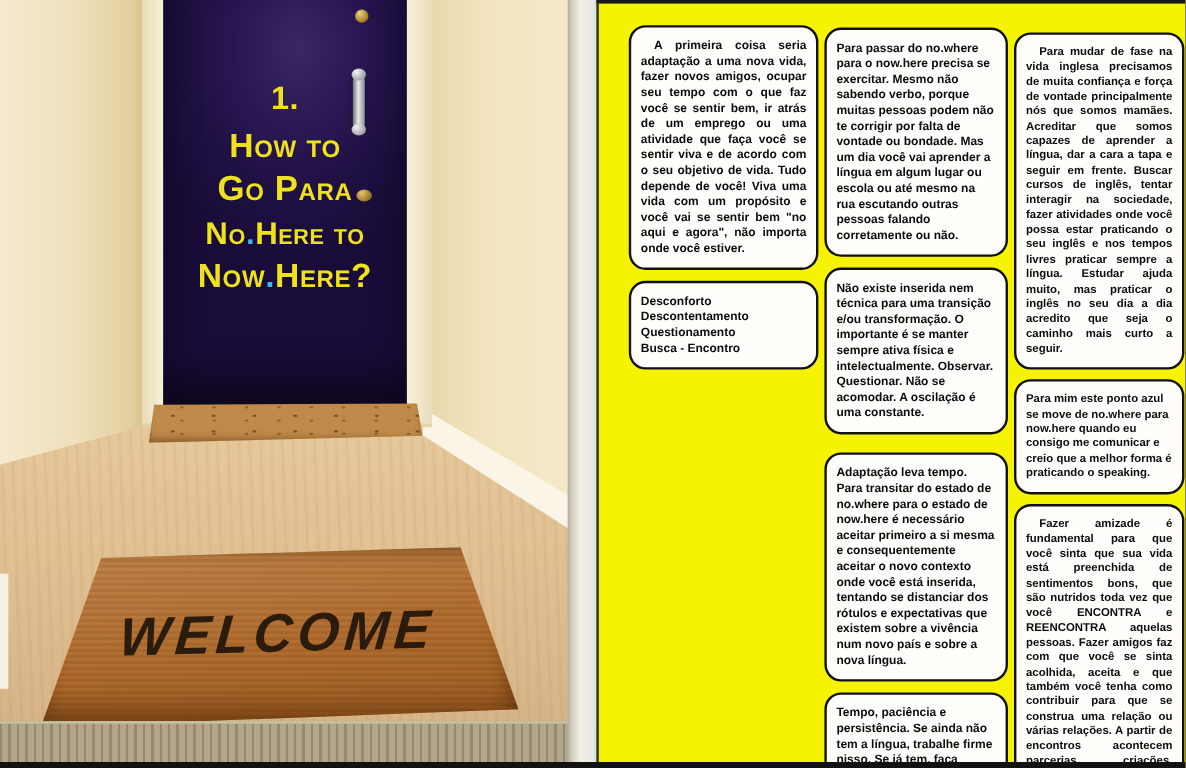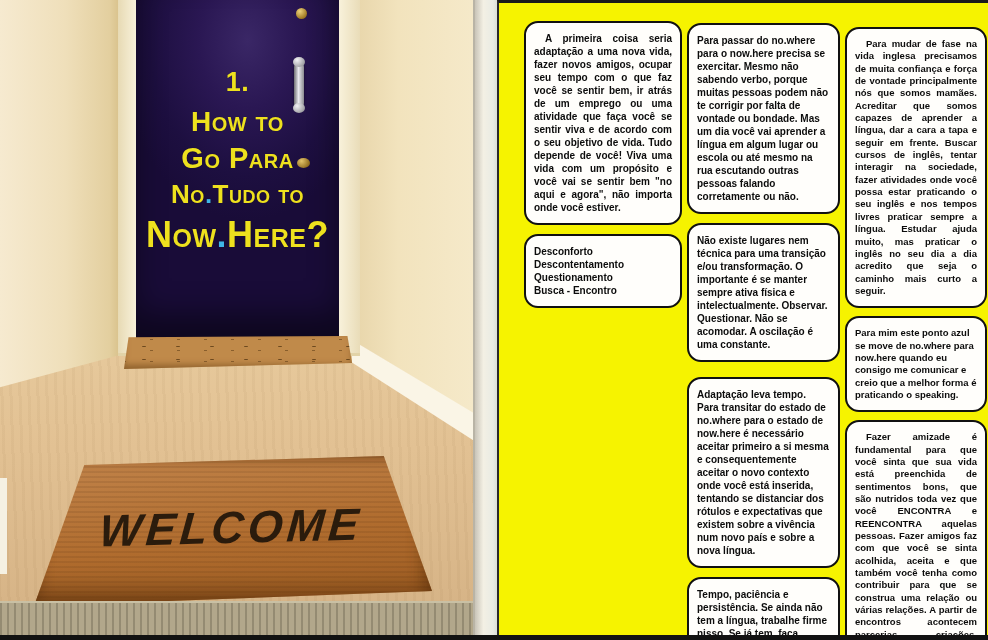--- a/index.html
+++ b/index.html
@@ -36,21 +36,21 @@
               background:radial-gradient(circle at 35% 30%,#e3c46a,#8f6b1c 75%);}
 
   .door-title{position:absolute;left:136px;top:68px;width:203px;text-align:center;
               color:var(--title-yellow,#eee11e);font-weight:700;font-variant:small-caps;
               letter-spacing:.5px;text-shadow:0 0 1px rgba(0,0,0,.35);}
   .t-number{font-size:27px;line-height:1.1;margin-bottom:6px;font-variant:normal;}
   .t-line{line-height:1.3;}
   #title-lines .t-line:nth-child(1){font-size:28px;}
   #title-lines .t-line:nth-child(2){font-size:29px;}
   #title-lines .t-line:nth-child(3){font-size:26px;}
-  #title-lines .t-line:nth-child(4){font-size:36px;text-align:center;}
+  #title-lines .t-line:nth-child(4){font-size:28px;text-align:center;}
   .t-line .dot{color:var(--dot-cyan,#3fb6e6);font-variant:normal;}
 
   .paw-mat{position:absolute;left:124px;top:336px;width:228px;height:33px;
               background:#c08a4a;clip-path:polygon(2% 4%,98% 0,100% 82%,0 100%);
               background-image:radial-gradient(rgba(90,58,20,.8) 1.3px,transparent 2.2px),
                                radial-gradient(rgba(90,58,20,.55) 1.2px,transparent 2px);
               background-size:34px 13px,27px 11px;background-position:3px 4px,14px 9px;
               box-shadow:inset 0 -4px 6px rgba(110,70,25,.6);}
   .welcome-mat{position:absolute;left:30px;top:456px;width:402px;height:150px;
               clip-path:polygon(13.5% 6%,88% 0%,100% 90%,1% 100%);
@@ -102,21 +102,21 @@
     <div class="door"></div>
     <div class="knob-top"></div>
     <div class="handle"></div>
     <div class="knob-mid"></div>
 
     <div class="door-title">
       <div class="t-number">1.</div>
       <div id="title-lines">
           <div class="t-line"><span class="yel">How to</span></div>
           <div class="t-line"><span class="yel">Go Para</span></div>
-          <div class="t-line"><span class="yel">No</span><span class="dot">.</span><span class="yel">Tudo to</span></div>
+          <div class="t-line"><span class="yel">No</span><span class="dot">.</span><span class="yel">Here to</span></div>
           <div class="t-line"><span class="yel">Now</span><span class="dot">.</span><span class="yel">Here?</span></div>
         </div>
     </div>
 
     <div class="paw-mat"></div>
     <div class="welcome-mat">
       <div class="welcome-text">WELCOME</div>
     </div>
     <div class="threshold"></div>
     <div class="jamb-sliver"></div>
@@ -126,21 +126,21 @@
   <section class="yellow-page">
     <div class="col col1" id="col-0">
         <div class="box justify indent">A primeira coisa seria adaptação a uma nova vida, fazer novos amigos, ocupar seu tempo com o que faz você se sentir bem, ir atrás de um emprego ou uma atividade que faça você se sentir viva e de acordo com o seu objetivo de vida. Tudo depende de você! Viva uma vida com um propósito e você vai se sentir bem "no aqui e agora", não importa onde você estiver.</div>
         <div class="box center">Desconforto
 Descontentamento
 Questionamento
 Busca - Encontro</div>
       </div>
     <div class="col col2" id="col-1">
         <div class="box center">Para passar do no.where para o now.here precisa se exercitar. Mesmo não sabendo verbo, porque muitas pessoas podem não te corrigir por falta de vontade ou bondade. Mas um dia você vai aprender a língua em algum lugar ou escola ou até mesmo na rua escutando outras pessoas falando corretamente ou não.</div>
-        <div class="box center">Não existe lugares nem técnica para uma transição e/ou transformação. O importante é se manter sempre ativa física e intelectualmente. Observar. Questionar. Não se acomodar. A oscilação é uma constante.</div>
+        <div class="box center">Não existe inserida nem técnica para uma transição e/ou transformação. O importante é se manter sempre ativa física e intelectualmente. Observar. Questionar. Não se acomodar. A oscilação é uma constante.</div>
         <div class="box center">Adaptação leva tempo. Para transitar do estado de no.where para o estado de now.here é necessário aceitar primeiro a si mesma e consequentemente aceitar o novo contexto onde você está inserida, tentando se distanciar dos rótulos e expectativas que existem sobre a vivência num novo país e sobre a nova língua.</div>
         <div class="box center">Tempo, paciência e persistência. Se ainda não tem a língua, trabalhe firme nisso. Se já tem, faça amigos, inaugure lugares... and take your time.</div>
       </div>
     <div class="col col3" id="col-2">
         <div class="box justify indent">Para mudar de fase na vida inglesa precisamos de muita confiança e força de vontade principalmente nós que somos mamães. Acreditar que somos capazes de aprender a língua, dar a cara a tapa e seguir em frente. Buscar cursos de inglês, tentar interagir na sociedade, fazer atividades onde você possa estar praticando o seu inglês e nos tempos livres praticar sempre a língua. Estudar ajuda muito, mas praticar o inglês no seu dia a dia acredito que seja o caminho mais curto a seguir.</div>
         <div class="box center">Para mim este ponto azul se move de no.where para now.here quando eu consigo me comunicar e creio que a melhor forma é praticando o speaking.</div>
         <div class="box justify indent">Fazer amizade é fundamental para que você sinta que sua vida está preenchida de sentimentos bons, que são nutridos toda vez que você ENCONTRA e REENCONTRA aquelas pessoas. Fazer amigos faz com que você se sinta acolhida, aceita e que também você tenha como contribuir para que se construa uma relação ou várias relações. A partir de encontros acontecem parcerias, criações, trabalho, movimentos, as coisas possuem continuidade e você passa a se reconhecer nesse ambiente.</div>
       </div>
   </section>
 

